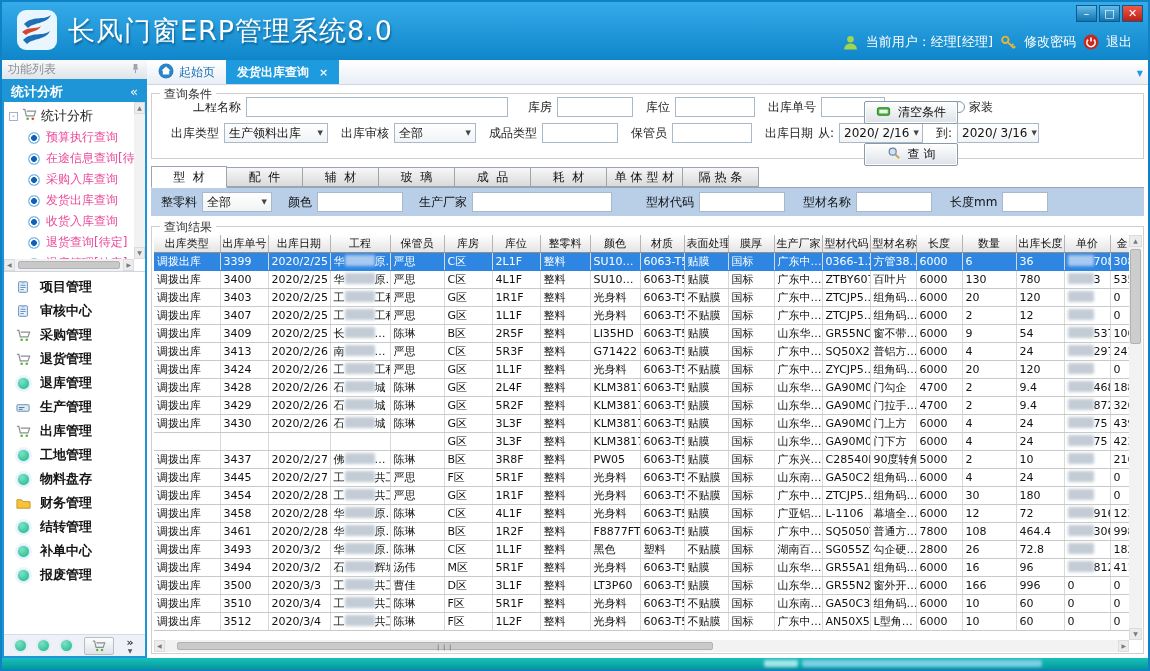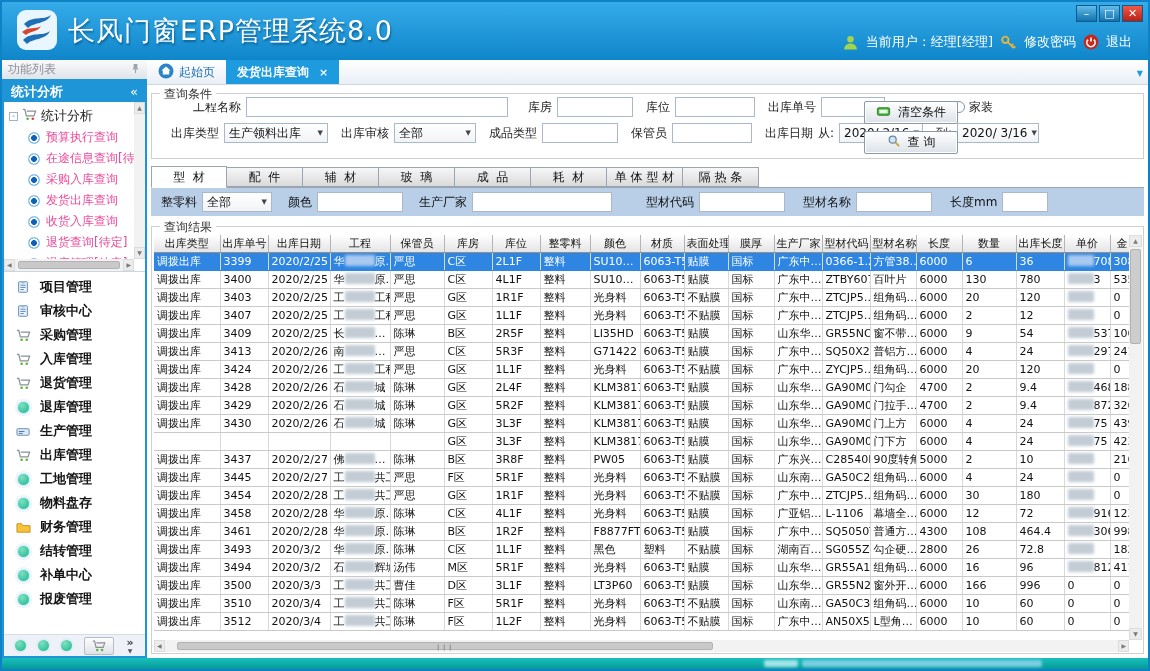--- a/index.html
+++ b/index.html
@@ -53,21 +53,21 @@
 .grp-legend{position:absolute;top:-8px;left:8px;background:#fff;padding:0 4px;font-size:12px;color:#333}
 .query{margin:8px 4px 0;height:66px;flex:0 0 auto}
 .qrow{display:flex;align-items:center;height:26px;font-size:12px;color:#222;padding-left:28px}
 .qrow.r2{padding-left:6px}
 .ql{margin:0 5px 0 13px;white-space:nowrap}
 .ti{height:20px;border:1px solid #a9b9c9;background:#fff}
 .selbox{height:20px;border:1px solid #a9b9c9;background:linear-gradient(#ffffff,#f1f3f5);display:flex;align-items:center;justify-content:space-between;padding:0 4px;font-size:12px;color:#111;white-space:nowrap}
 .selbox .car{font-size:7px;color:#444;margin-left:4px}
 .radio{width:12px;height:12px;border-radius:50%;border:1px solid #7d96ad;background:#fff;margin:0 4px 0 14px;flex:0 0 auto}
 .radio.on{background:radial-gradient(circle,#1360c0 0 3px,#fff 3.8px)}
-.btncol{position:absolute;left:712px;top:7px;display:flex;flex-direction:column;gap:7px}
+.btncol{position:absolute;left:712px;top:7px;display:flex;flex-direction:column;gap:19px}
 .cbtn{width:94px;height:23px;border:1px solid #8a9aa8;border-radius:2px;background:linear-gradient(#ffffff,#dde2e8);display:flex;align-items:center;justify-content:center;gap:7px;font-size:12px;color:#111;box-shadow:inset 0 0 0 1px #fff;cursor:default}
 .mat-tabs{display:flex;align-items:flex-end;height:22px;margin:7px 4px 0;border-bottom:1px solid #9aa5b1;flex:0 0 auto}
 .mtab{width:76px;height:20px;display:flex;align-items:center;justify-content:center;font-size:12px;color:#111;background:linear-gradient(#f7f7f7,#dadada);border:1px solid #9aa5b1;border-left:none;white-space:pre;cursor:default}
 .mtab:first-child{border-left:1px solid #9aa5b1}
 .mtab.active{background:#fff;border-bottom:1px solid #fff;margin-bottom:-1px;height:22px}
 .subfilter{height:28px;flex:0 0 auto;margin:0 4px;background:#b9cfe8;display:flex;align-items:center;font-size:12px;color:#111;padding-left:10px}
 .subfilter .ql{margin:0 5px 0 16px}
 
 .results{flex:1;margin:10px 4px 4px;min-height:0}
 .tclip{position:absolute;inset:8px 14px 13px 2px;overflow:hidden}
@@ -223,30 +223,20 @@
             </div>
             <div class="side-btn">
               <span class="ic">
                 <svg viewBox="0 0 16 16" width="15" height="15">
                   <path d="M1 2.5h2l1.6 7h8.2l1.7-5H5" fill="none" stroke="#8a8f96" stroke-width="1.3"></path>
                   <circle cx="6" cy="12.5" r="1.4" fill="#58b53a"></circle>
                   <circle cx="11.5" cy="12.5" r="1.4" fill="#58b53a"></circle>
                 </svg>
               </span>
               <span>采购管理</span>
-            </div>
-            <div class="side-btn">
-              <span class="ic">
-                <svg viewBox="0 0 16 16" width="15" height="15">
-                  <path d="M1 2.5h2l1.6 7h8.2l1.7-5H5" fill="none" stroke="#8a8f96" stroke-width="1.3"></path>
-                  <circle cx="6" cy="12.5" r="1.4" fill="#58b53a"></circle>
-                  <circle cx="11.5" cy="12.5" r="1.4" fill="#58b53a"></circle>
-                </svg>
-              </span>
-              <span>入库管理</span>
             </div>
             <div class="side-btn">
               <span class="ic">
                 <svg viewBox="0 0 16 16" width="15" height="15">
                   <path d="M1 2.5h2l1.6 7h8.2l1.7-5H5" fill="none" stroke="#8a8f96" stroke-width="1.3"></path>
                   <circle cx="6" cy="12.5" r="1.4" fill="#58b53a"></circle>
                   <circle cx="11.5" cy="12.5" r="1.4" fill="#58b53a"></circle>
                 </svg>
               </span>
               <span>退货管理</span>
@@ -827,21 +817,21 @@
                   <td>B区</td>
                   <td>1R2F</td>
                   <td>整料</td>
                   <td>F8877FT</td>
                   <td>6063-T5</td>
                   <td>贴膜</td>
                   <td>国标</td>
                   <td>广东中…</td>
                   <td>SQ5050T20</td>
                   <td>普通方…</td>
-                  <td>4300</td>
+                  <td>7800</td>
                   <td>108</td>
                   <td>464.4</td>
                   <td><span class="redact" style="width: 26px;"></span>306</td>
                   <td>998</td>
                 </tr>
                 <tr>
                   <td>调拨出库</td>
                   <td>3493</td>
                   <td>2020/3/2</td>
                   <td>华<span class="redact" style="width: 30px;"></span>原…</td>

